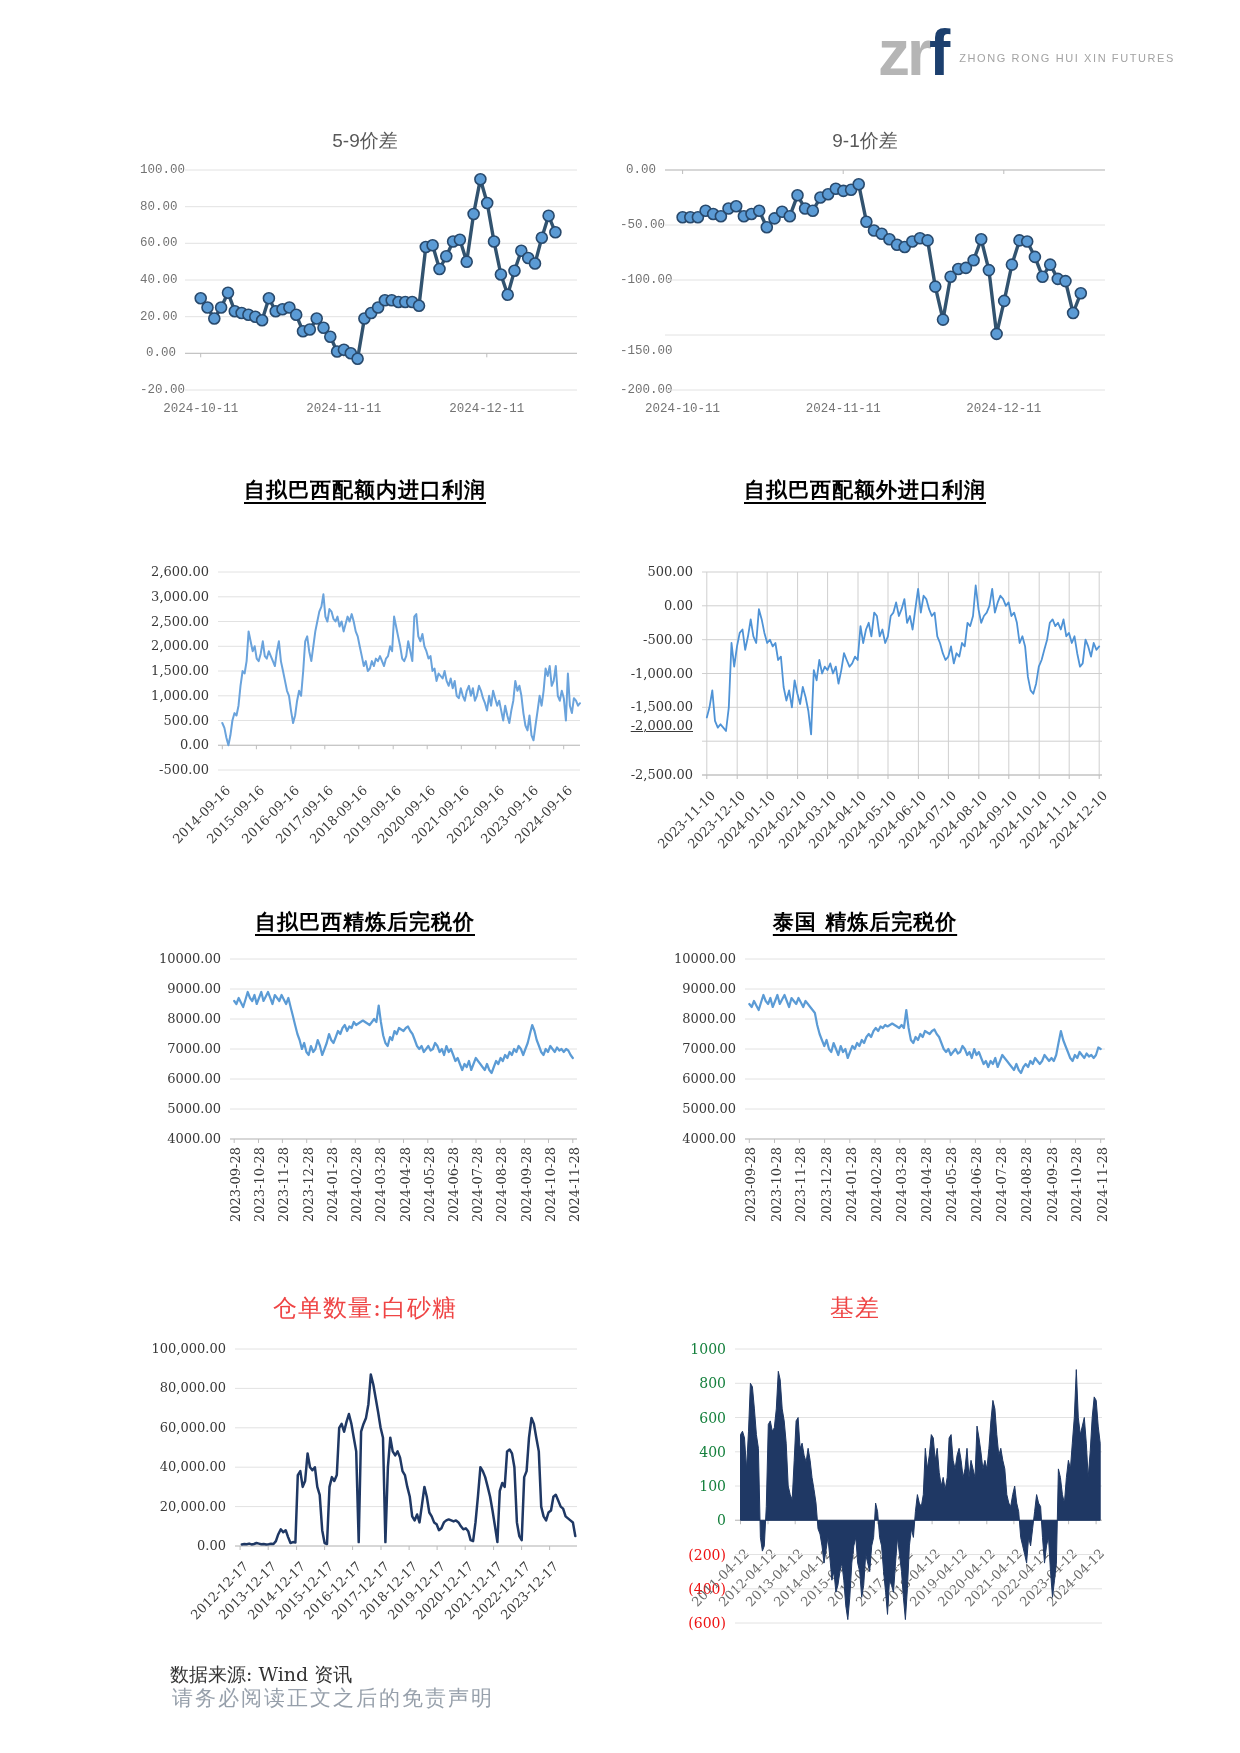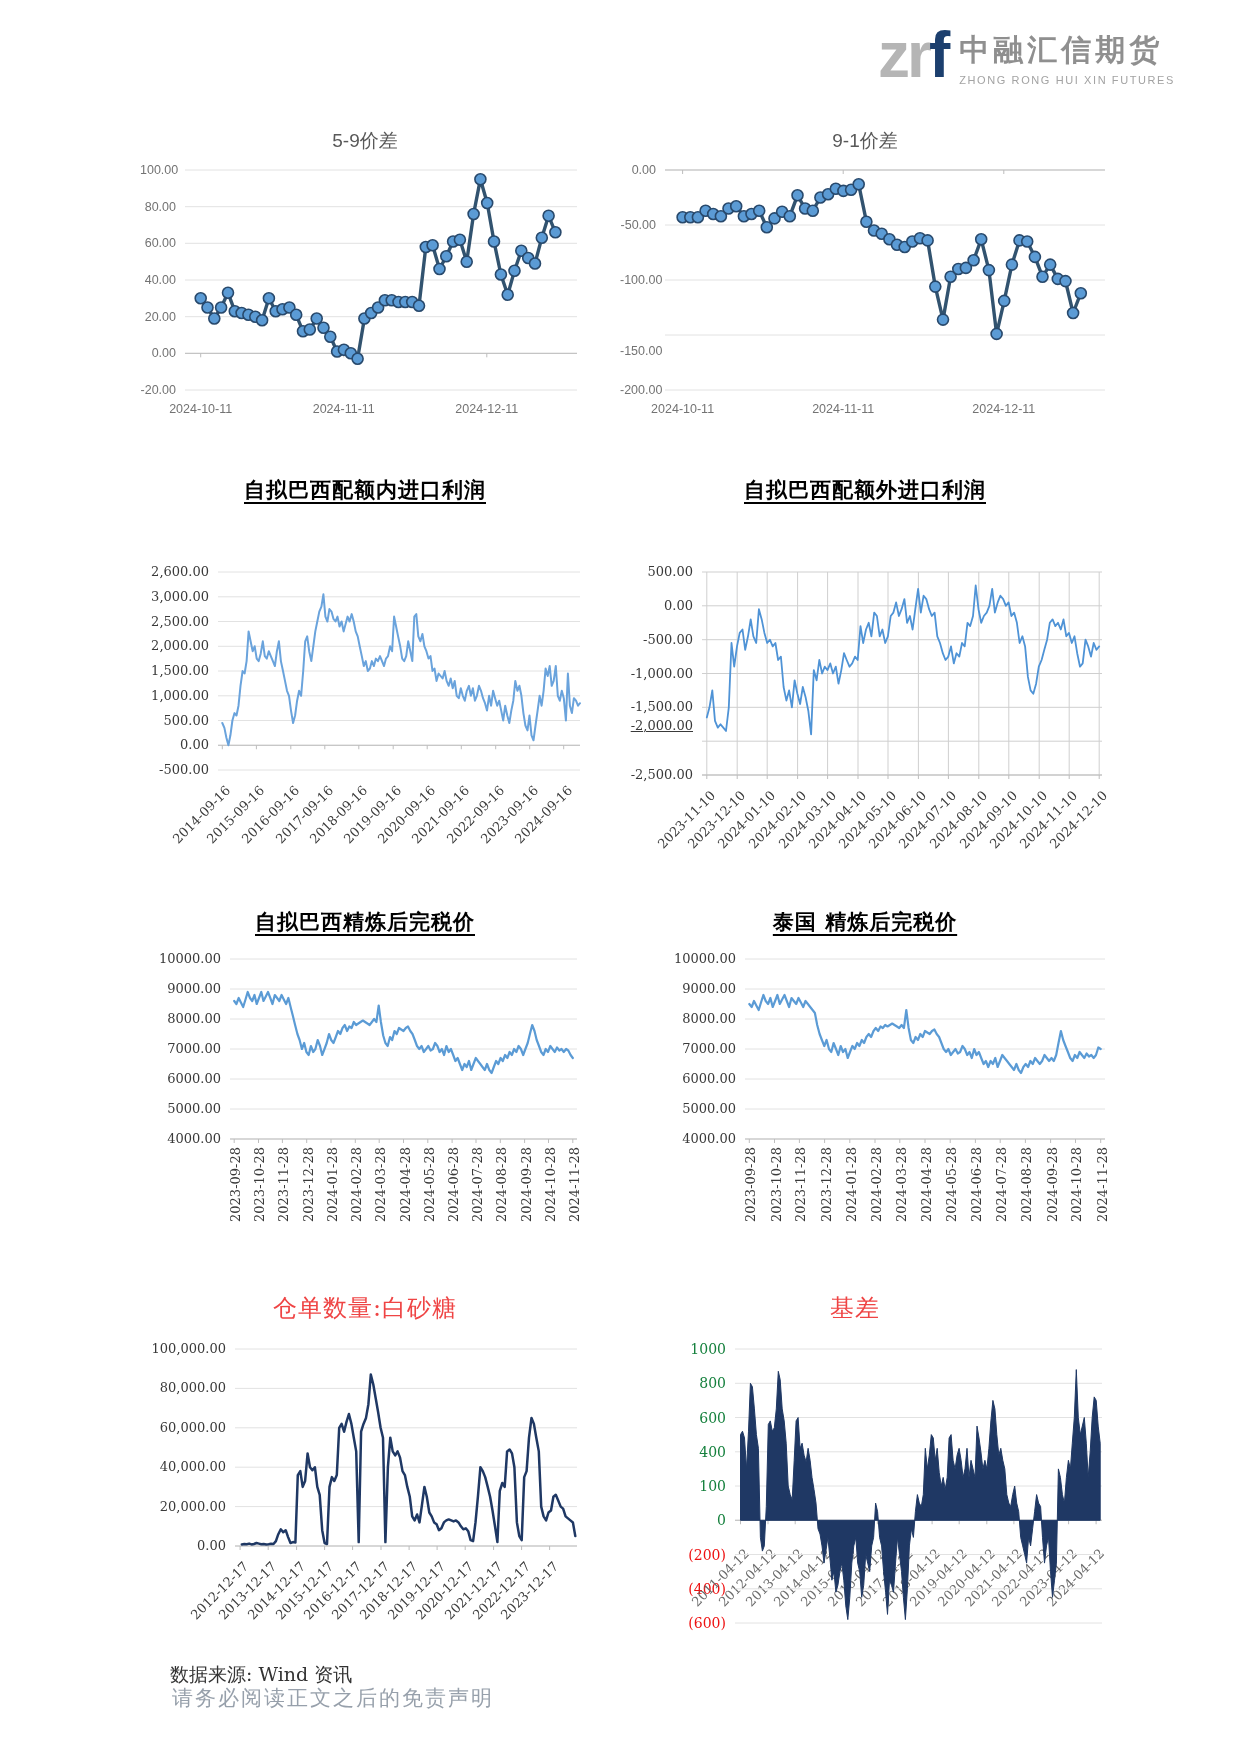--- a/index.html
+++ b/index.html
@@ -19,21 +19,21 @@
   .plot{position:absolute;z-index:2;}
   .title{position:absolute;left:0;right:0;text-align:center;z-index:3;}
   .t-sans{font-family:"Liberation Sans",sans-serif;font-size:19px;color:#595959;}
   .t-serif{font-family:"DejaVu Serif","Liberation Serif",serif;font-size:21px;color:#000;
            font-weight:bold;text-decoration:underline;text-underline-offset:5px;
            text-decoration-thickness:1.5px;letter-spacing:1px;}
   .t-serif-gray{font-family:"DejaVu Serif","Liberation Serif",serif;font-size:24px;color:#ef4444;
            letter-spacing:1px;}
   .ylab,.xlab{position:absolute;z-index:1;line-height:18px;white-space:nowrap;}
   .ylab{text-align:right;}
-  .sans-ticks .ylab,.sans-ticks .xlab{font-family:Liberation Sans, sans-serif;
+  .sans-ticks .ylab,.sans-ticks .xlab{font-family:Liberation Mono, monospace;
         font-size:12.5px;color:#737373;}
   .serif-ticks .ylab,.serif-ticks .xlab{font-family:"DejaVu Serif","Liberation Serif",serif;
         font-size:13px;color:#3a3a3a;}
   .c8 .ylab{font-size:14px;color:#15803d;}
   .c8 .xlab{color:#6a6a6a;}
   .ylab.red{color:#ee1111;}
   
   .c1{left:140px;top:118px;width:450px;height:318px;}
   .c1 .plot{left:45px;top:52px;width:392px;height:220px;}
   .c2{left:620px;top:118px;width:490px;height:318px;}
@@ -62,21 +62,20 @@
         letter-spacing:2px;}
 </style>
 </head>
 <body>
 
 <div class="page">
 
   <div class="logo">
     <div class="logo-zrf"><span class="logo-zr">zr</span><span class="logo-f">f</span></div>
     <div class="brand">
-      <div class="brand-cn">中融汇信期货</div>
       <div class="brand-en">ZHONG RONG HUI XIN FUTURES</div>
     </div>
   </div>
 
   <div class="chart c1 sans-ticks">
     <div class="title t-sans">5-9价差</div>
     <div class="plot"><svg width="392" height="220" style="overflow: visible;">
           <line x1="0" y1="0.0" x2="392" y2="0.0" stroke="#e2e2e2" stroke-width="1"></line>
           <line x1="0" y1="36.7" x2="392" y2="36.7" stroke="#e2e2e2" stroke-width="1"></line>
           <line x1="0" y1="73.3" x2="392" y2="73.3" stroke="#e2e2e2" stroke-width="1"></line>

